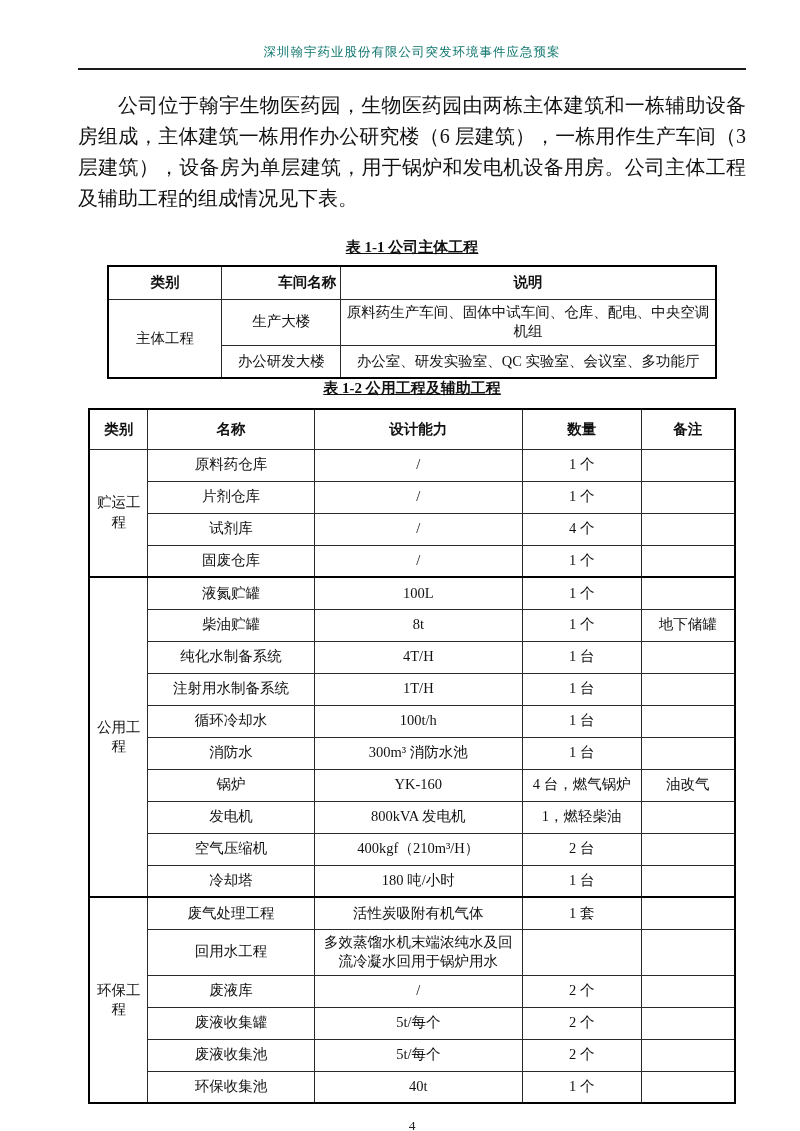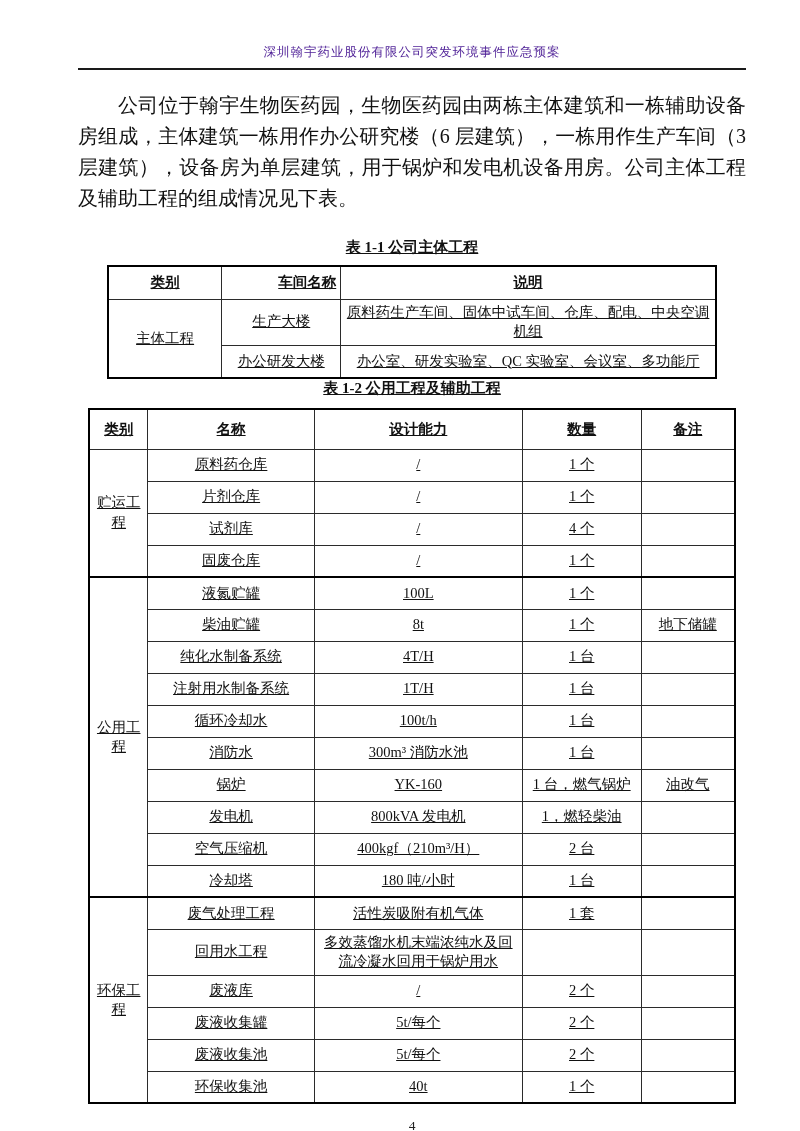--- a/index.html
+++ b/index.html
@@ -16,21 +16,21 @@
     font-family: "Liberation Serif", "DejaVu Serif", serif;
     color: #1a1a1a;
     box-sizing: border-box;
     padding: 44px 54px 0 78px;
     overflow: hidden;
   }
   .doc-header {
     text-align: center;
     font-size: 12.5px;
     letter-spacing: 1px;
-    color: #4c1d95;
+    color: #0f766e;
     padding-bottom: 7px;
     border-bottom: 2px solid #1a1a1a;
   }
   .intro {
     margin: 20px 0 0 0;
     font-size: 20px;
     line-height: 31px;
     text-align: justify;
     text-indent: 2em;
     color: #111;
@@ -44,21 +44,20 @@
     text-decoration: underline;
   }
   .t1-title { margin-top: 24px; }
   .t2-title { }
 
   table {
     border-collapse: collapse;
     table-layout: fixed;
     font-size: 14.5px;
     color: #111;
-    text-decoration: underline;
   }
   td, th {
     border: 1px solid #2b2b2b;
     text-align: center;
     vertical-align: middle;
     padding: 3px 4px;
     font-weight: normal;
     word-break: break-all;
     line-height: 1.35;
   }
@@ -200,21 +199,21 @@
       </tr>
       <tr>
         <td>消防水</td>
         <td>300m³ 消防水池</td>
         <td>1 台</td>
         <td></td>
       </tr>
       <tr>
         <td>锅炉</td>
         <td>YK-160</td>
-        <td>1 台，燃气锅炉</td>
+        <td>4 台，燃气锅炉</td>
         <td>油改气</td>
       </tr>
       <tr>
         <td>发电机</td>
         <td>800kVA 发电机</td>
         <td>1，燃轻柴油</td>
         <td></td>
       </tr>
       <tr>
         <td>空气压缩机</td>

